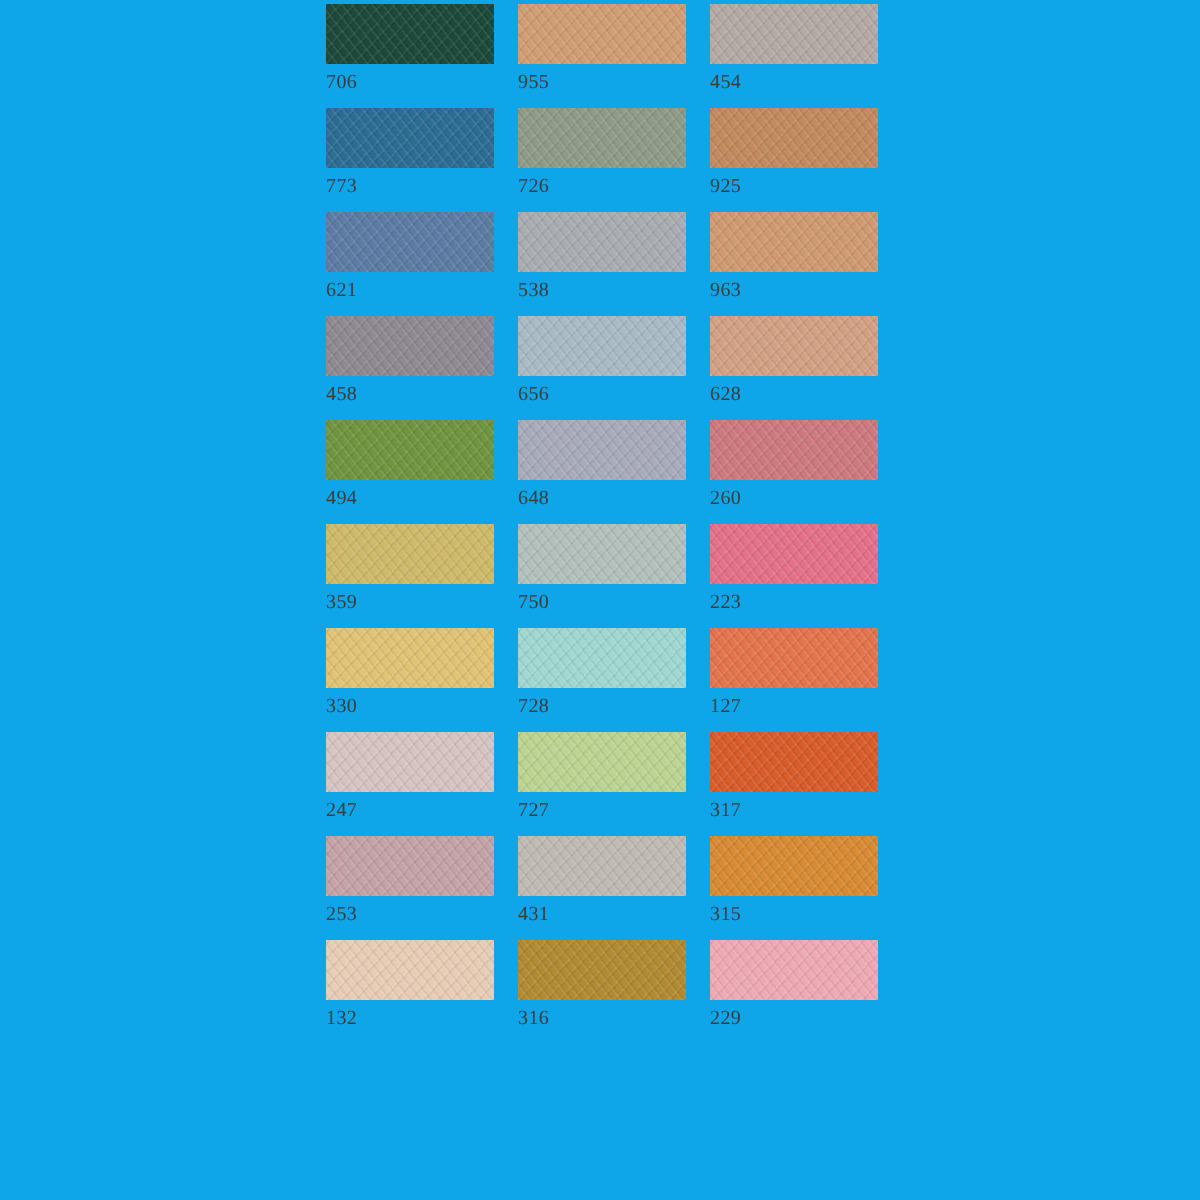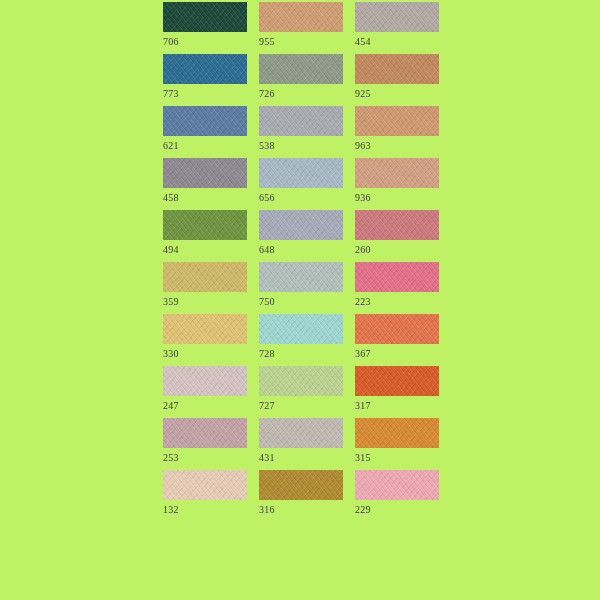--- a/index.html
+++ b/index.html
@@ -11,21 +11,21 @@
   body {
     width: 600px;
     height: 600px;
     font-family: "Liberation Sans", sans-serif;
     overflow: hidden;
   }
   #swatch-page {
     position: relative;
     width: 600px;
     height: 600px;
-    background: #bef264;
+    background: #0ea5e9;
     box-sizing: border-box;
   }
   #swatch-grid {
     position: absolute;
     left: 163px;
     top: 2px;
     width: 280px;
     display: grid;
     grid-template-columns: repeat(3, 84px);
     column-gap: 12px;
@@ -130,21 +130,21 @@
       <div class="swatch-cell">
         <div class="swatch-chip" style="background-color: rgb(143, 137, 146);"></div>
         <div class="swatch-label">458</div>
       </div>
       <div class="swatch-cell">
         <div class="swatch-chip" style="background-color: rgb(169, 186, 197);"></div>
         <div class="swatch-label">656</div>
       </div>
       <div class="swatch-cell">
         <div class="swatch-chip" style="background-color: rgb(210, 161, 132);"></div>
-        <div class="swatch-label">936</div>
+        <div class="swatch-label">628</div>
       </div>
       <div class="swatch-cell">
         <div class="swatch-chip" style="background-color: rgb(111, 149, 64);"></div>
         <div class="swatch-label">494</div>
       </div>
       <div class="swatch-cell">
         <div class="swatch-chip" style="background-color: rgb(168, 171, 186);"></div>
         <div class="swatch-label">648</div>
       </div>
       <div class="swatch-cell">
@@ -166,21 +166,21 @@
       <div class="swatch-cell">
         <div class="swatch-chip" style="background-color: rgb(224, 195, 117);"></div>
         <div class="swatch-label">330</div>
       </div>
       <div class="swatch-cell">
         <div class="swatch-chip" style="background-color: rgb(160, 215, 209);"></div>
         <div class="swatch-label">728</div>
       </div>
       <div class="swatch-cell">
         <div class="swatch-chip" style="background-color: rgb(227, 117, 77);"></div>
-        <div class="swatch-label">367</div>
+        <div class="swatch-label">127</div>
       </div>
       <div class="swatch-cell">
         <div class="swatch-chip" style="background-color: rgb(214, 196, 194);"></div>
         <div class="swatch-label">247</div>
       </div>
       <div class="swatch-cell">
         <div class="swatch-chip" style="background-color: rgb(189, 211, 146);"></div>
         <div class="swatch-label">727</div>
       </div>
       <div class="swatch-cell">

